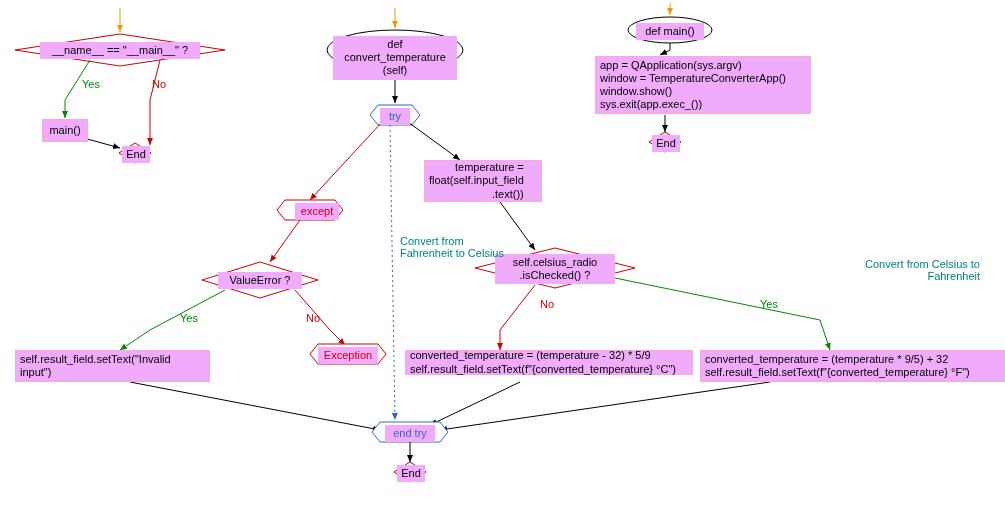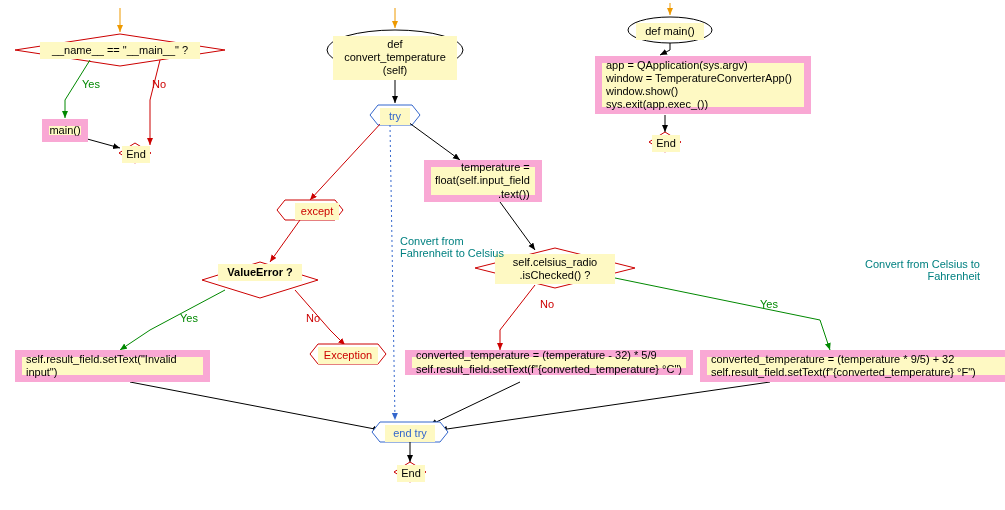--- a/index.html
+++ b/index.html
@@ -11,31 +11,31 @@
     height: 510px;
     position: relative;
     overflow: hidden;
   }
   svg {
     position: absolute;
     top: 0; left: 0;
   }
   .node {
     position: absolute;
-    background: #fef9c3;
+    background: #f0abfc;
     text-align: center;
     display: flex;
     align-items: center;
     justify-content: center;
     padding: 2px 4px;
     box-sizing: border-box;
     white-space: pre-line;
     line-height: 1.2;
   }
-  .rect { border: 7px solid #f9a8d4; }
+  .rect { border: 1px solid #f9a8d4; }
   .label { position: absolute; font-size: 11px; background: transparent; }
   .yes { color: #080; }
   .no { color: #c00; }
   .comment { color: #008080; }
   .red-text { color: #c00; }
 </style>
 </head>
 <body>
 
 <svg width="1005" height="510">
@@ -124,21 +124,21 @@
 <div class="node" style="left:40px; top:42px; width:160px;">__name__ == "__main__" ?</div>
 <div class="label yes" style="left:82px; top:78px;">Yes</div>
 <div class="label no" style="left:152px; top:78px;">No</div>
 <div class="node rect" style="left:42px; top:119px; width:46px; height:23px;">main()</div>
 <div class="node" style="left:122px; top:146px; width:28px;">End</div>
 
 <div class="node" style="left:333px; top:36px; width:124px;">def convert_temperature
 (self)</div>
 <div class="node" style="left:380px; top:108px; width:30px; color:#36c;">try</div>
 <div class="node" style="left:288px; top:203px; width:44px; color:#c00;margin-left:7px;">except</div>
-<div class="node" style="left:218px; top:264px; width:84px;font-weight:bold;">ValueError ?</div>
+<div class="node" style="left:218px; top:272px; width:84px;">ValueError ?</div>
 <div class="label yes" style="left:180px; top:312px;">Yes</div>
 <div class="label no" style="left:306px; top:312px;">No</div>
 <div class="node rect" style="left:15px; top:350px; width:195px; height:32px; text-align:left; justify-content:flex-start;">self.result_field.setText("Invalid
 input")</div>
 <div class="node red-text" style="left:318px; top:347px; width:60px;">Exception</div>
 <div class="node rect" style="left:424px; top:160px; width:118px; height:42px; text-align:right; justify-content:flex-start;">temperature =
 float(self.input_field
 .text())</div>
 <div class="node" style="left:495px; top:254px; width:120px;">self.celsius_radio
 .isChecked() ?</div>

